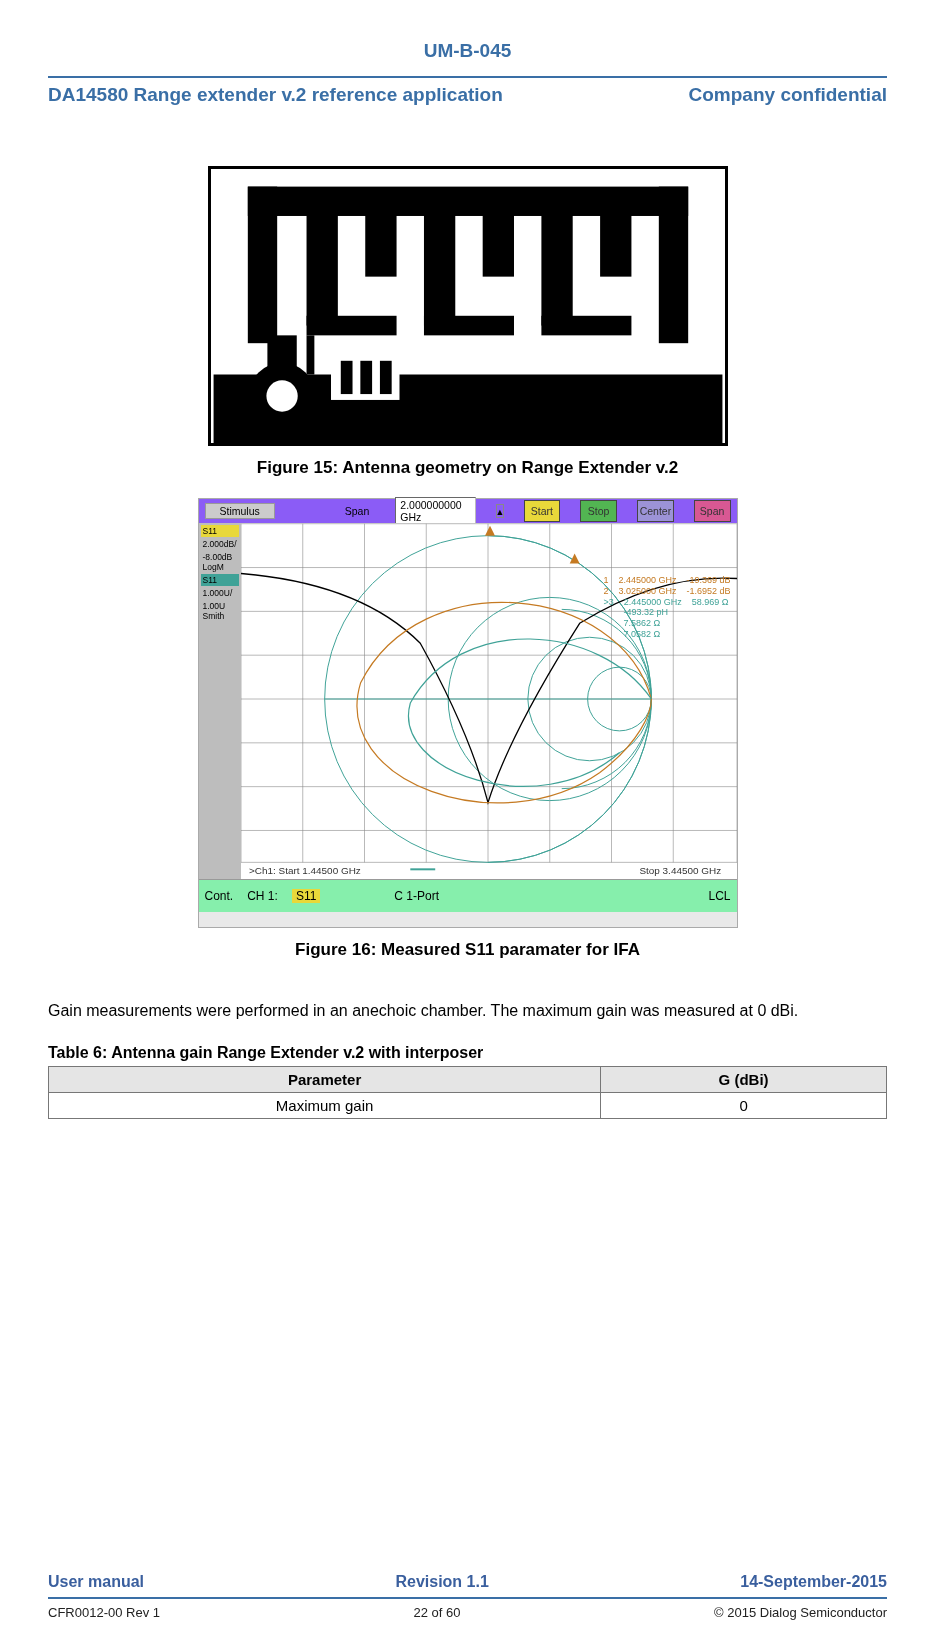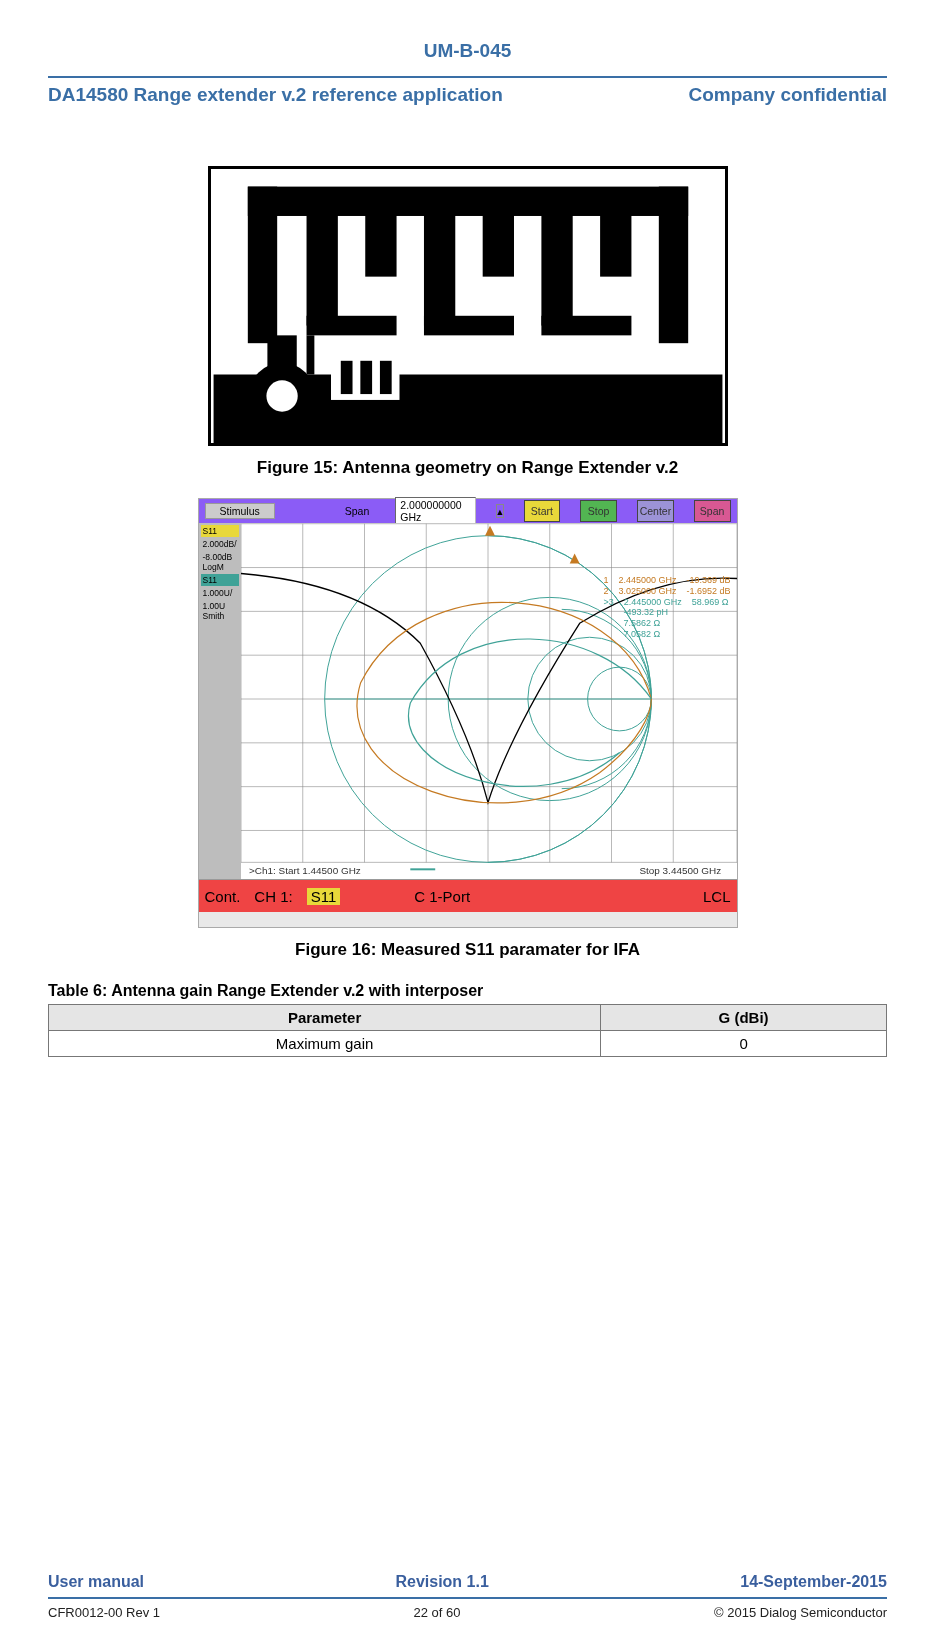--- a/index.html
+++ b/index.html
@@ -152,25 +152,25 @@
     }
     .mk-row { display: flex; gap: 10px; }
     .mk-ora { color: #c57a22; }
     .mk-teal { color: #3fa297; }
     .fig2-plot {
       flex: 1;
       position: relative;
       background: #fff;
     }
     .fig2-status {
-      background: #ef4444;
+      background: #86efac;
       height: 20px;
       display: flex;
       align-items: center;
-      font-size: 15px;
+      font-size: 12px;
       padding: 16px 6px;
       justify-content: space-between;
       border-top: 1px solid #999;
     }
     .fig2-status-left { display: flex; gap: 14px; }
     .body-text {
       font-size: 16px;
       margin-top: 40px;
       line-height: 1.35;
     }
@@ -372,20 +372,21 @@
         <span>Cont.</span>
         <span>CH 1:</span>
         <span style="background:#e8d83a;padding:0 4px;">S11</span>
         <span style="padding-left:60px;">C 1-Port</span>
       </div>
       <span>LCL</span>
     </div>
   </div>
   <div class="figure-caption">Figure 16: Measured S11 paramater for IFA</div>
 
+  <p class="body-text">Gain measurements were performed in an anechoic chamber. The maximum gain was measured at 0 dBi.</p>
 
   <div class="table-title">Table 6: Antenna gain Range Extender v.2 with interposer</div>
   <table class="gain-table">
     <tbody>
         <tr>
       <th>Parameter</th>
       <th>G (dBi)</th>
     </tr>
     <tr>
       <td>Maximum gain</td>

